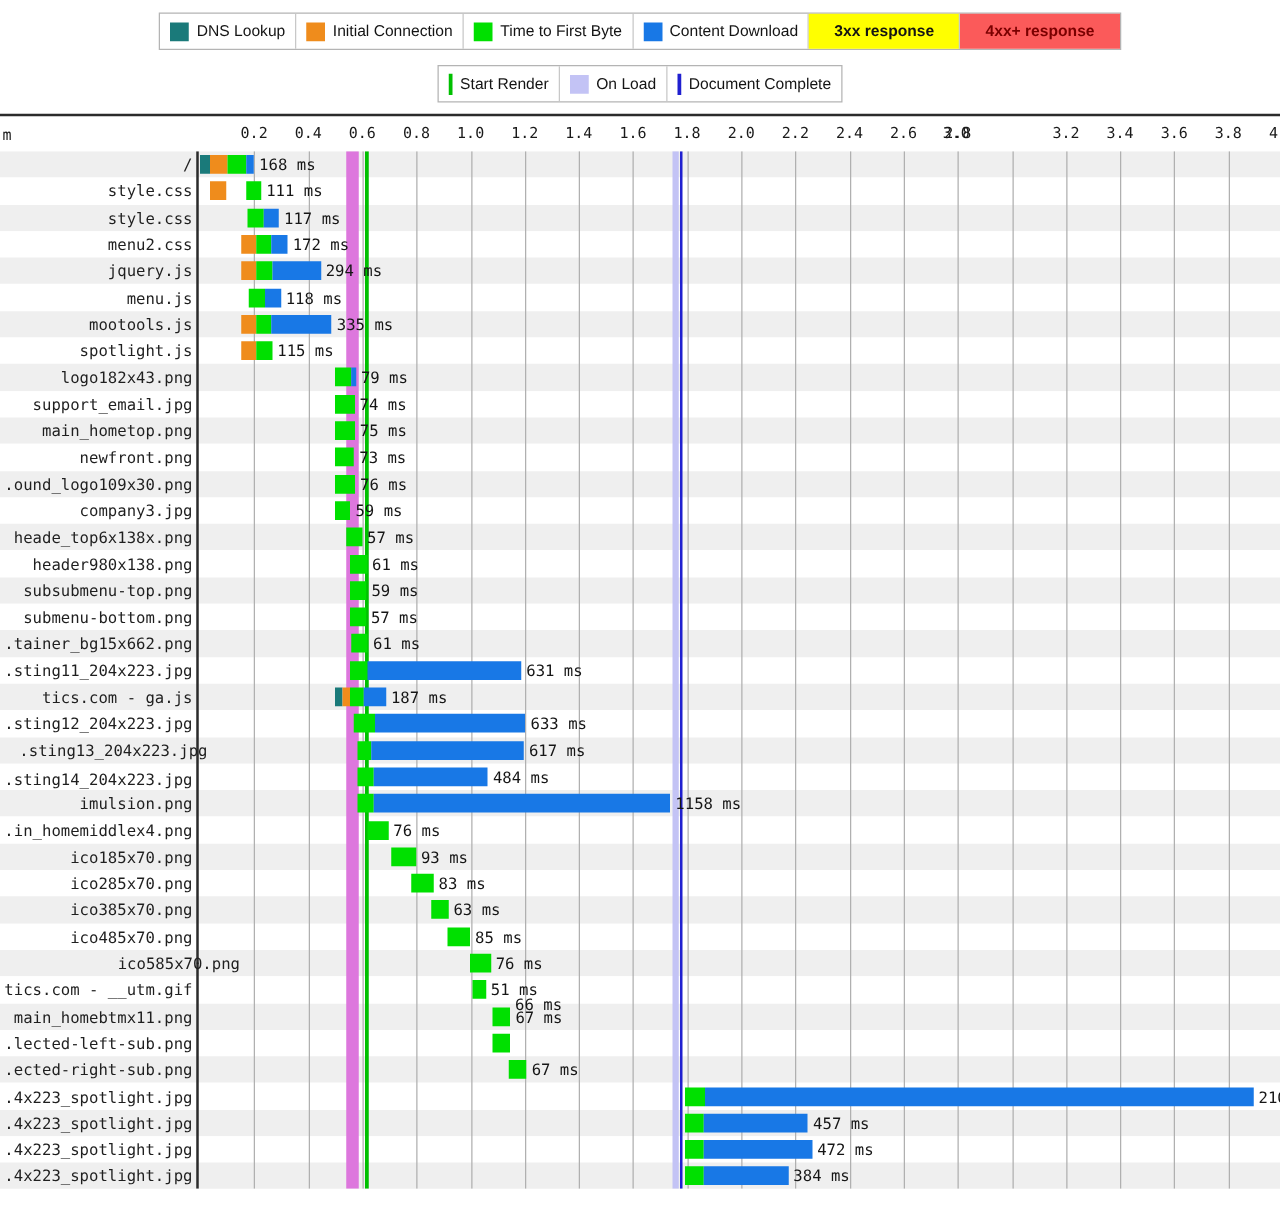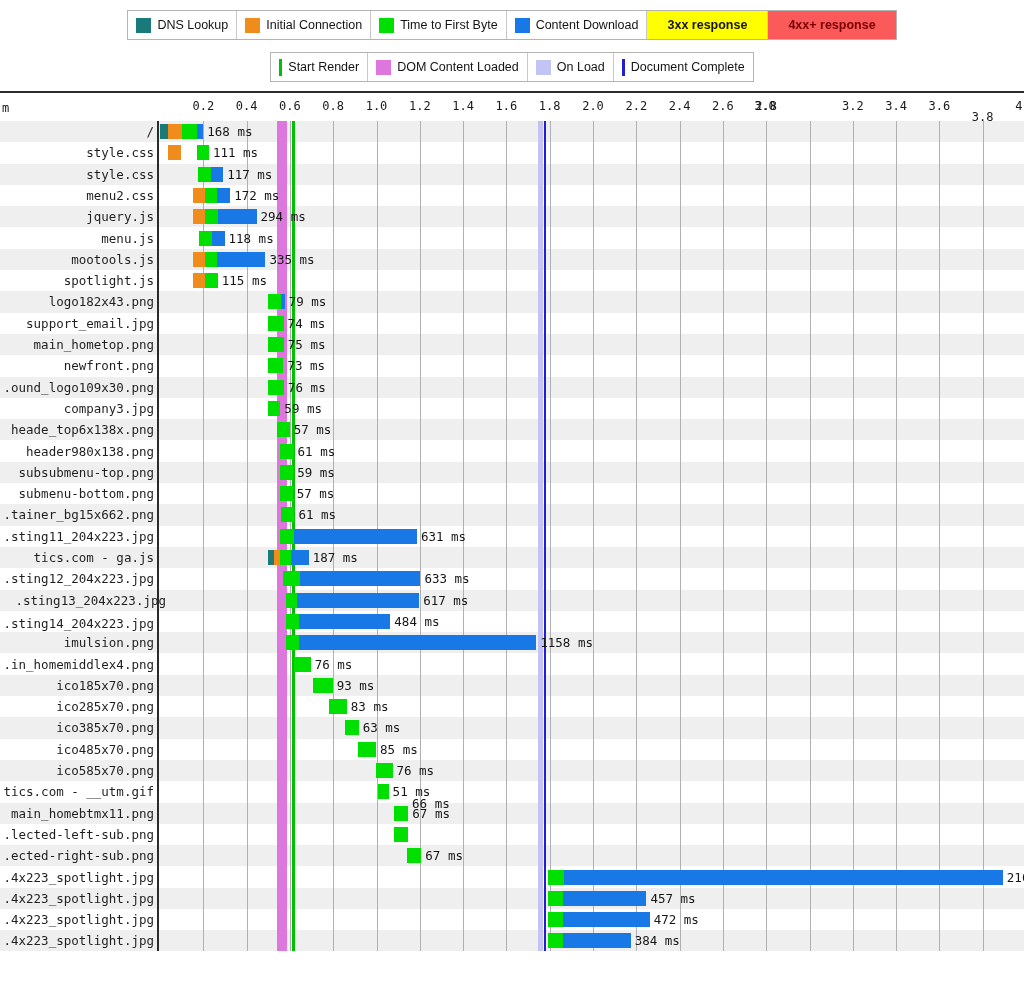--- a/index.html
+++ b/index.html
@@ -167,24 +167,20 @@
         <div class="legend-item filled" style="background: rgb(251, 90, 90); color: rgb(122, 0, 0);">
           <span>4xx+ response</span>
         </div>
       </div>
   </div>
   <div class="legend-row legend-row-2">
     <div class="legend-box" id="legend-box-2">
         <div class="legend-item">
           <span class="swatch bar" style="background: rgb(0, 192, 0);"></span>
           <span>Start Render</span>
-        </div>
-        <div class="legend-item">
-          <span class="swatch" style="background: rgb(221, 119, 221);"></span>
-          <span>DOM Content Loaded</span>
         </div>
         <div class="legend-item">
           <span class="swatch" style="background: rgb(195, 195, 245);"></span>
           <span>On Load</span>
         </div>
         <div class="legend-item">
           <span class="swatch bar" style="background: rgb(32, 32, 208);"></span>
           <span>Document Complete</span>
         </div>
       </div>
@@ -207,21 +203,21 @@
         <div class="axis-tick" style="left: 549.7px;">1.8</div>
         <div class="axis-tick" style="left: 593px;">2.0</div>
         <div class="axis-tick" style="left: 636.3px;">2.2</div>
         <div class="axis-tick" style="left: 679.6px;">2.4</div>
         <div class="axis-tick" style="left: 722.9px;">2.6</div>
         <div class="axis-tick" style="left: 766.2px;">2.8</div>
         <div class="axis-tick" style="left: 765px;">3.0</div>
         <div class="axis-tick" style="left: 852.8px;">3.2</div>
         <div class="axis-tick" style="left: 896.1px;">3.4</div>
         <div class="axis-tick" style="left: 939.4px;">3.6</div>
-        <div class="axis-tick" style="left: 982.7px; margin-top: 11px;">3.8</div>
+        <div class="axis-tick" style="left: 982.7px;">3.8</div>
         <div class="axis-tick" style="left: 1026px;">4.0</div>
       </div>
   </div>
 
   <div id="grid-wrap">
     <div id="stripes">
         <div class="row-stripe odd" style="top: 0px;"></div>
         <div class="row-stripe even" style="top: 21.3px;"></div>
         <div class="row-stripe odd" style="top: 42.6px;"></div>
         <div class="row-stripe even" style="top: 63.9px;"></div>
@@ -414,21 +410,21 @@
         <div class="row-label" style="top: 426px;">tics.com - ga.js</div>
         <div class="row-label" style="top: 447.3px;">.sting12_204x223.jpg</div>
         <div class="row-label" style="top: 468.6px; margin-left: 12px;">.sting13_204x223.jpg</div>
         <div class="row-label" style="top: 492px;">.sting14_204x223.jpg</div>
         <div class="row-label" style="top: 511.2px;">imulsion.png</div>
         <div class="row-label" style="top: 532.5px;">.in_homemiddlex4.png</div>
         <div class="row-label" style="top: 553.8px;">ico185x70.png</div>
         <div class="row-label" style="top: 575.1px;">ico285x70.png</div>
         <div class="row-label" style="top: 596.4px;">ico385x70.png</div>
         <div class="row-label" style="top: 617.7px;">ico485x70.png</div>
-        <div class="row-label" style="top: 639px;">ico585x70.png</div>
+        <div class="row-label" style="top: 639px; margin-left: 38px;">ico585x70.png</div>
         <div class="row-label" style="top: 660.3px;">tics.com - __utm.gif</div>
         <div class="row-label" style="top: 681.6px;">main_homebtmx11.png</div>
         <div class="row-label" style="top: 702.9px;">.lected-left-sub.png</div>
         <div class="row-label" style="top: 724.2px;">.ected-right-sub.png</div>
         <div class="row-label" style="top: 745.5px;">.4x223_spotlight.jpg</div>
         <div class="row-label" style="top: 766.8px;">.4x223_spotlight.jpg</div>
         <div class="row-label" style="top: 788.1px;">.4x223_spotlight.jpg</div>
         <div class="row-label" style="top: 809.4px;">.4x223_spotlight.jpg</div>
       </div>
   </div>

